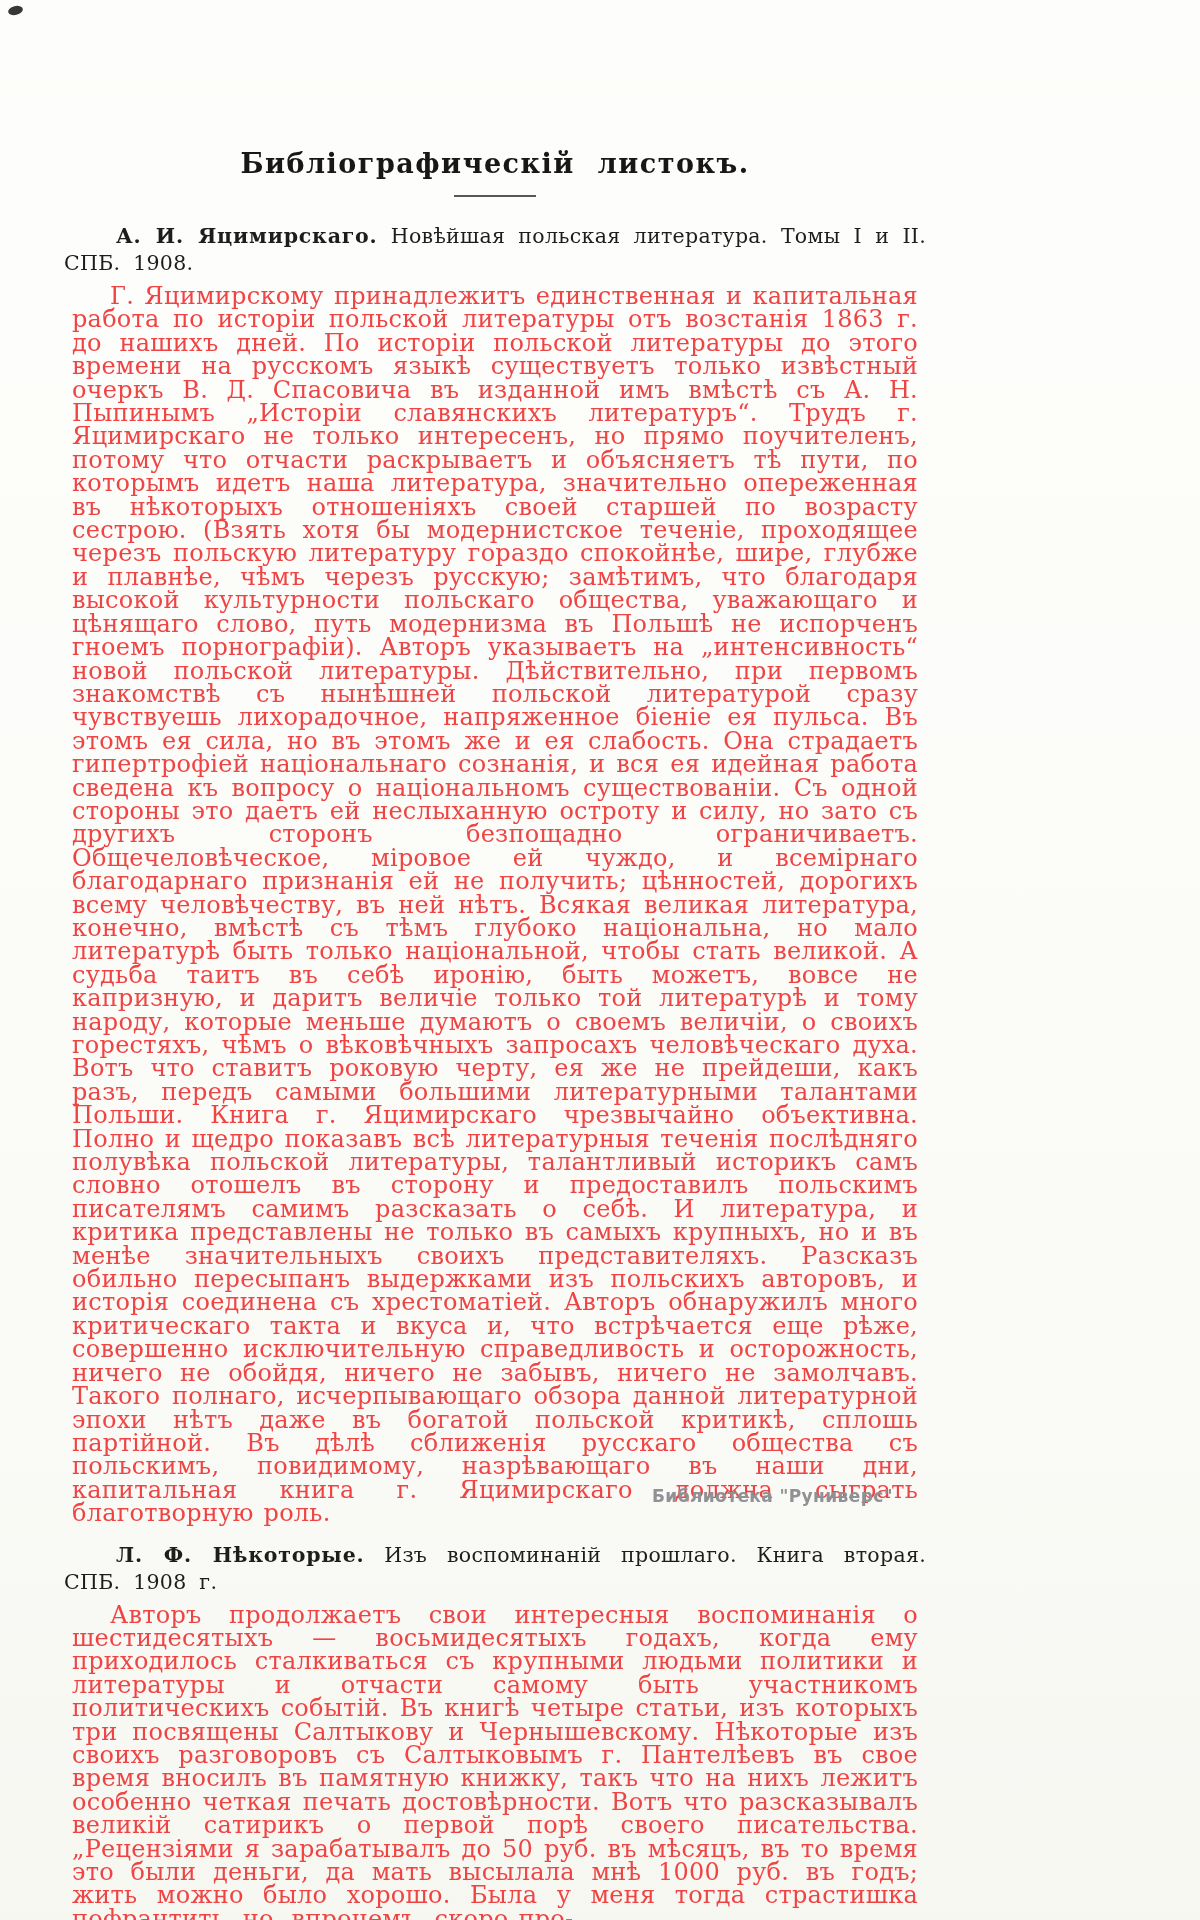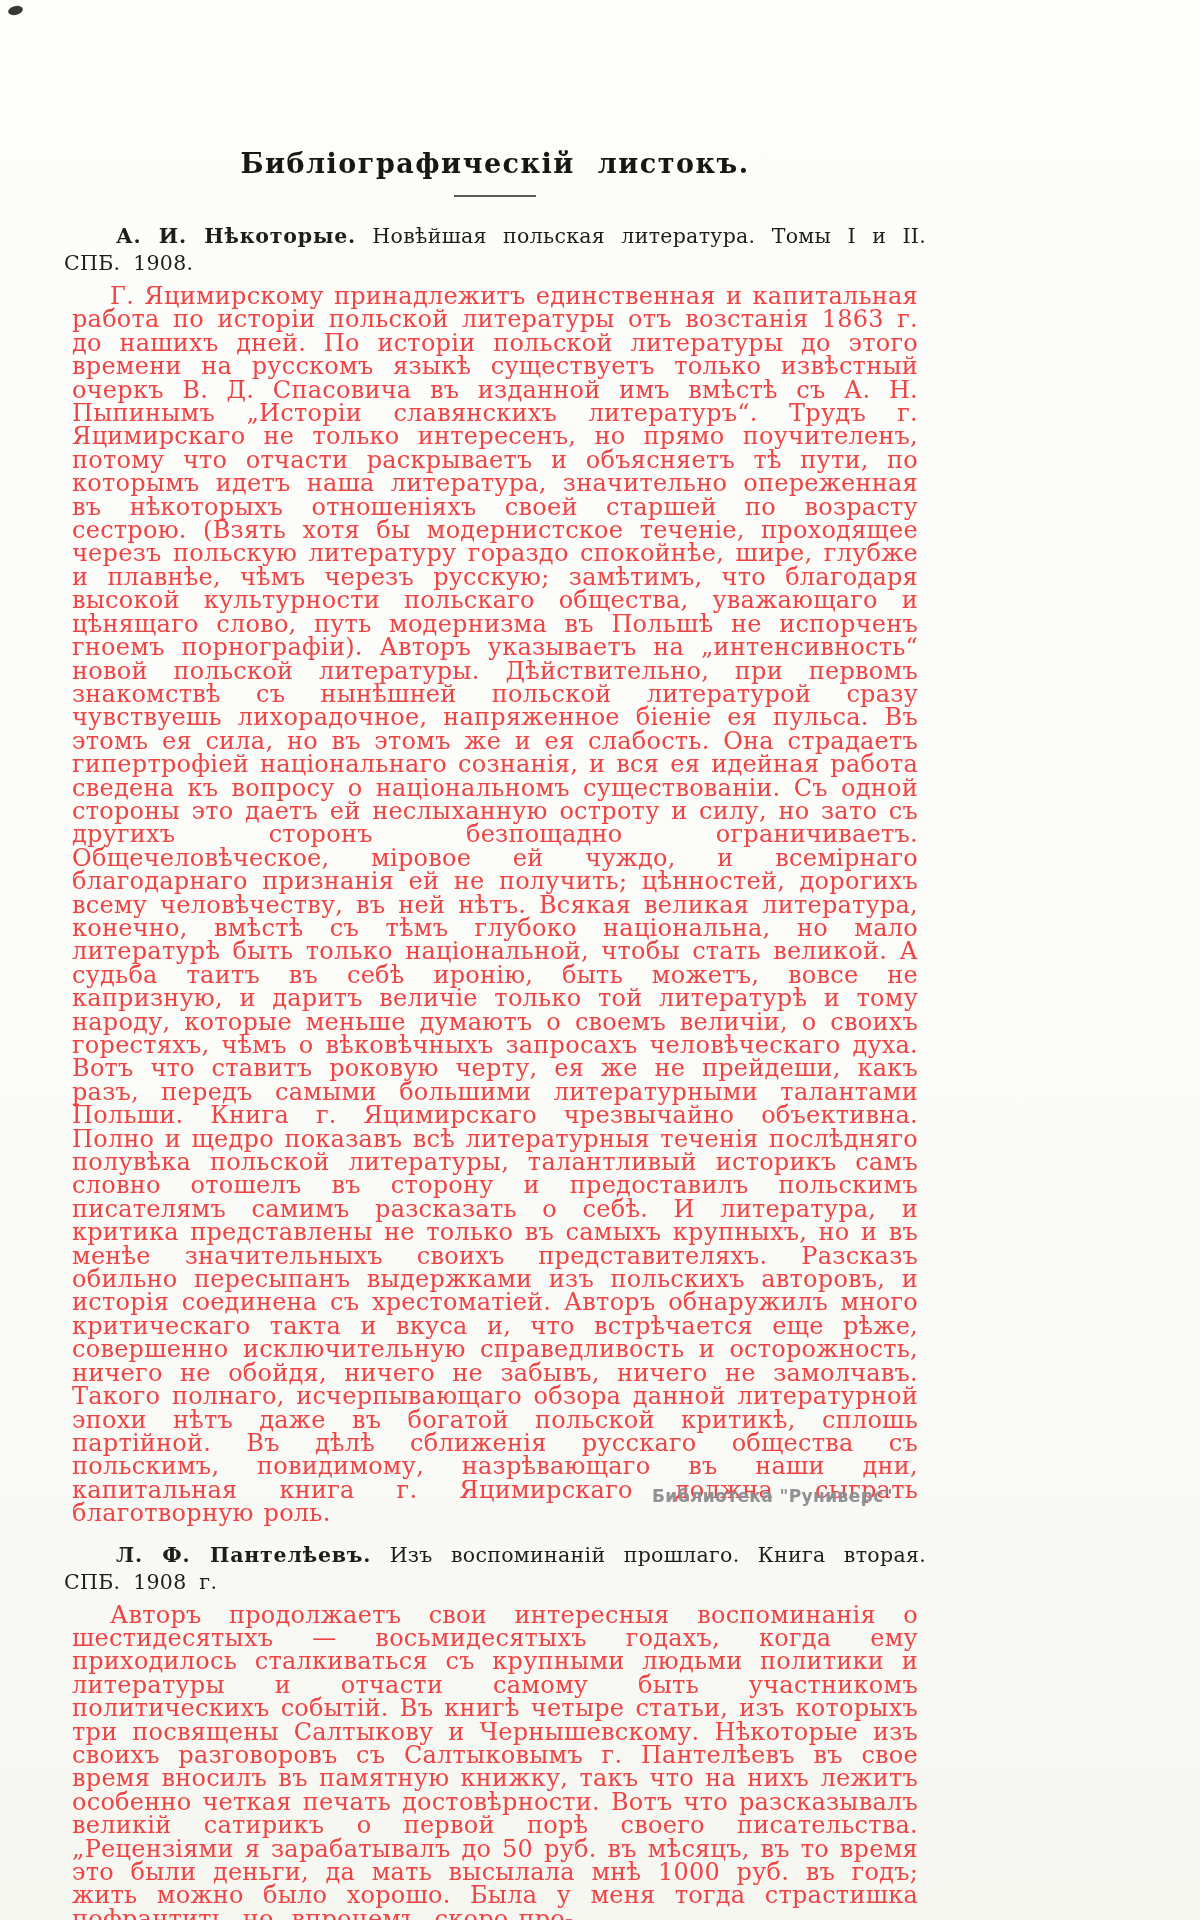--- a/index.html
+++ b/index.html
@@ -61,29 +61,29 @@
 
   <div class="scan-speck"></div>
 
   <div class="content">
 
     <h1 class="doc-title">Библіографическій листокъ.</h1>
     <div class="title-rule"></div>
 
     <section class="entry">
       <p class="entry-heading">
-        <span class="author">А. И. Нѣкоторые.</span>
+        <span class="author">А. И. Яцимирскаго.</span>
         <span class="heading-rest">Новѣйшая польская литература. Томы I и II. СПБ. 1908.</span>
       </p>
       <p class="entry-body">Г. Яцимирскому принадлежитъ единственная и капитальная работа по исторіи польской литературы отъ возстанія 1863 г. до нашихъ дней. По исторіи польской литературы до этого времени на русскомъ языкѣ существуетъ только извѣстный очеркъ В. Д. Спасовича въ изданной имъ вмѣстѣ съ А. Н. Пыпинымъ „Исторіи славянскихъ литературъ“. Трудъ г. Яцимирскаго не только интересенъ, но прямо поучителенъ, потому что отчасти раскрываетъ и объясняетъ тѣ пути, по которымъ идетъ наша литература, значительно опереженная въ нѣкоторыхъ отношеніяхъ своей старшей по возрасту сестрою. (Взять хотя бы модернистское теченіе, проходящее черезъ польскую литературу гораздо спокойнѣе, шире, глубже и плавнѣе, чѣмъ черезъ русскую; замѣтимъ, что благодаря высокой культурности польскаго общества, уважающаго и цѣнящаго слово, путь модернизма въ Польшѣ не испорченъ гноемъ порнографіи). Авторъ указываетъ на „интенсивность“ новой польской литературы. Дѣйствительно, при первомъ знакомствѣ съ нынѣшней польской литературой сразу чувствуешь лихорадочное, напряженное біеніе ея пульса. Въ этомъ ея сила, но въ этомъ же и ея слабость. Она страдаетъ гипертрофіей національнаго сознанія, и вся ея идейная работа сведена къ вопросу о національномъ существованіи. Съ одной стороны это даетъ ей неслыханную остроту и силу, но зато съ другихъ сторонъ безпощадно ограничиваетъ. Общечеловѣческое, міровое ей чуждо, и всемірнаго благодарнаго признанія ей не получить; цѣнностей, дорогихъ всему человѣчеству, въ ней нѣтъ. Всякая великая литература, конечно, вмѣстѣ съ тѣмъ глубоко національна, но мало литературѣ быть только національной, чтобы стать великой. А судьба таитъ въ себѣ иронію, быть можетъ, вовсе не капризную, и даритъ величіе только той литературѣ и тому народу, которые меньше думаютъ о своемъ величіи, о своихъ горестяхъ, чѣмъ о вѣковѣчныхъ запросахъ человѣческаго духа. Вотъ что ставитъ роковую черту, ея же не прейдеши, какъ разъ, передъ самыми большими литературными талантами Польши. Книга г. Яцимирскаго чрезвычайно объективна. Полно и щедро показавъ всѣ литературныя теченія послѣдняго полувѣка польской литературы, талантливый историкъ самъ словно отошелъ въ сторону и предоставилъ польскимъ писателямъ самимъ разсказать о себѣ. И литература, и критика представлены не только въ самыхъ крупныхъ, но и въ менѣе значительныхъ своихъ представителяхъ. Разсказъ обильно пересыпанъ выдержками изъ польскихъ авторовъ, и исторія соединена съ хрестоматіей. Авторъ обнаружилъ много критическаго такта и вкуса и, что встрѣчается еще рѣже, совершенно исключительную справедливость и осторожность, ничего не обойдя, ничего не забывъ, ничего не замолчавъ. Такого полнаго, исчерпывающаго обзора данной литературной эпохи нѣтъ даже въ богатой польской критикѣ, сплошь партійной. Въ дѣлѣ сближенія русскаго общества съ польскимъ, повидимому, назрѣвающаго въ наши дни, капитальная книга г. Яцимирскаго должна сыграть благотворную роль.</p>
     </section>
 
     <section class="entry">
       <p class="entry-heading">
-        <span class="author">Л. Ф. Пантелѣевъ.</span>
+        <span class="author">Л. Ф. Нѣкоторые.</span>
         <span class="heading-rest">Изъ воспоминаній прошлаго. Книга вторая. СПБ. 1908 г.</span>
       </p>
       <p class="entry-body">Авторъ продолжаетъ свои интересныя воспоминанія о шестидесятыхъ — восьмидесятыхъ годахъ, когда ему приходилось сталкиваться съ крупными людьми политики и литературы и отчасти самому быть участникомъ политическихъ событій. Въ книгѣ четыре статьи, изъ которыхъ три посвящены Салтыкову и Чернышевскому. Нѣкоторые изъ своихъ разговоровъ съ Салтыковымъ г. Пантелѣевъ въ свое время вносилъ въ памятную книжку, такъ что на нихъ лежитъ особенно четкая печать достовѣрности. Вотъ что разсказывалъ великій сатирикъ о первой порѣ своего писательства. „Рецензіями я зарабатывалъ до 50 руб. въ мѣсяцъ, въ то время это были деньги, да мать высылала мнѣ 1000 руб. въ годъ; жить можно было хорошо. Была у меня тогда страстишка пофрантить, но, впрочемъ, скоро про-</p>
     </section>
 
   </div>
 
   <div class="watermark">Библиотека "Руниверс"</div>
 
 </div>

